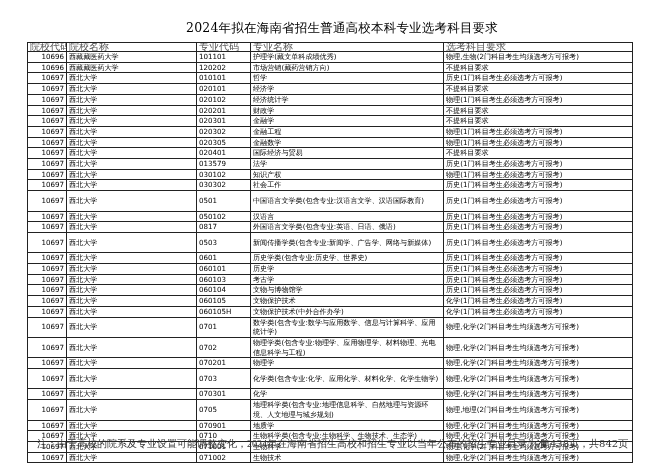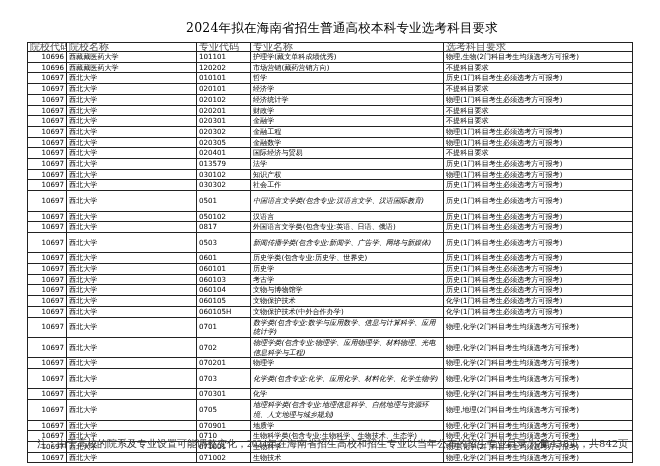--- a/index.html
+++ b/index.html
@@ -2,21 +2,21 @@
 <html><head>
 <meta charset="utf-8">
 <style>
   html, body { margin:0; padding:0; background:#ffffff; }
   body { width:660px; height:466px; position:relative; overflow:hidden; font-family:"DejaVu Sans", sans-serif; color:#000; }
   .title { position:absolute; left:0; top:20px; width:660px; text-align:center; font-family:"DejaVu Serif", serif; font-weight:normal; font-size:12.5px; letter-spacing:0.2px;margin-left:12px; }
   table.grid { position:absolute; left:27px; top:42px; width:605px; border-collapse:collapse; table-layout:fixed; border:1.2px solid #000; }
   table.grid th, table.grid td { border:0.8px solid #222; padding:0 2px; font-size:7.1px; line-height:9.7px; height:9.7px; overflow:hidden; white-space:nowrap; }
   table.grid th { font-family:"DejaVu Serif", serif; font-weight:normal; color:#555; text-align:left; height:8px; line-height:8px; font-size:10px; }
   table.grid td.code { text-align:right; }
-  table.grid td.wrap { white-space:normal; line-height:9.5px;font-style:italic; }
+  table.grid td.wrap { white-space:normal; line-height:9.5px; }
   tr.double td { height:19.4px; }
   .footer-note { position:absolute; left:37px; top:437px; font-size:10px; font-family:Liberation Serif, serif; color:#333;text-align:center; }
   .footer-page { position:absolute; left:540px; top:437px; font-size:10px; font-family:"DejaVu Serif", serif; color:#333; }
 </style>
 </head>
 <body>
 
 <div class="title">2024年拟在海南省招生普通高校本科专业选考科目要求</div>
 
 <table class="grid">

